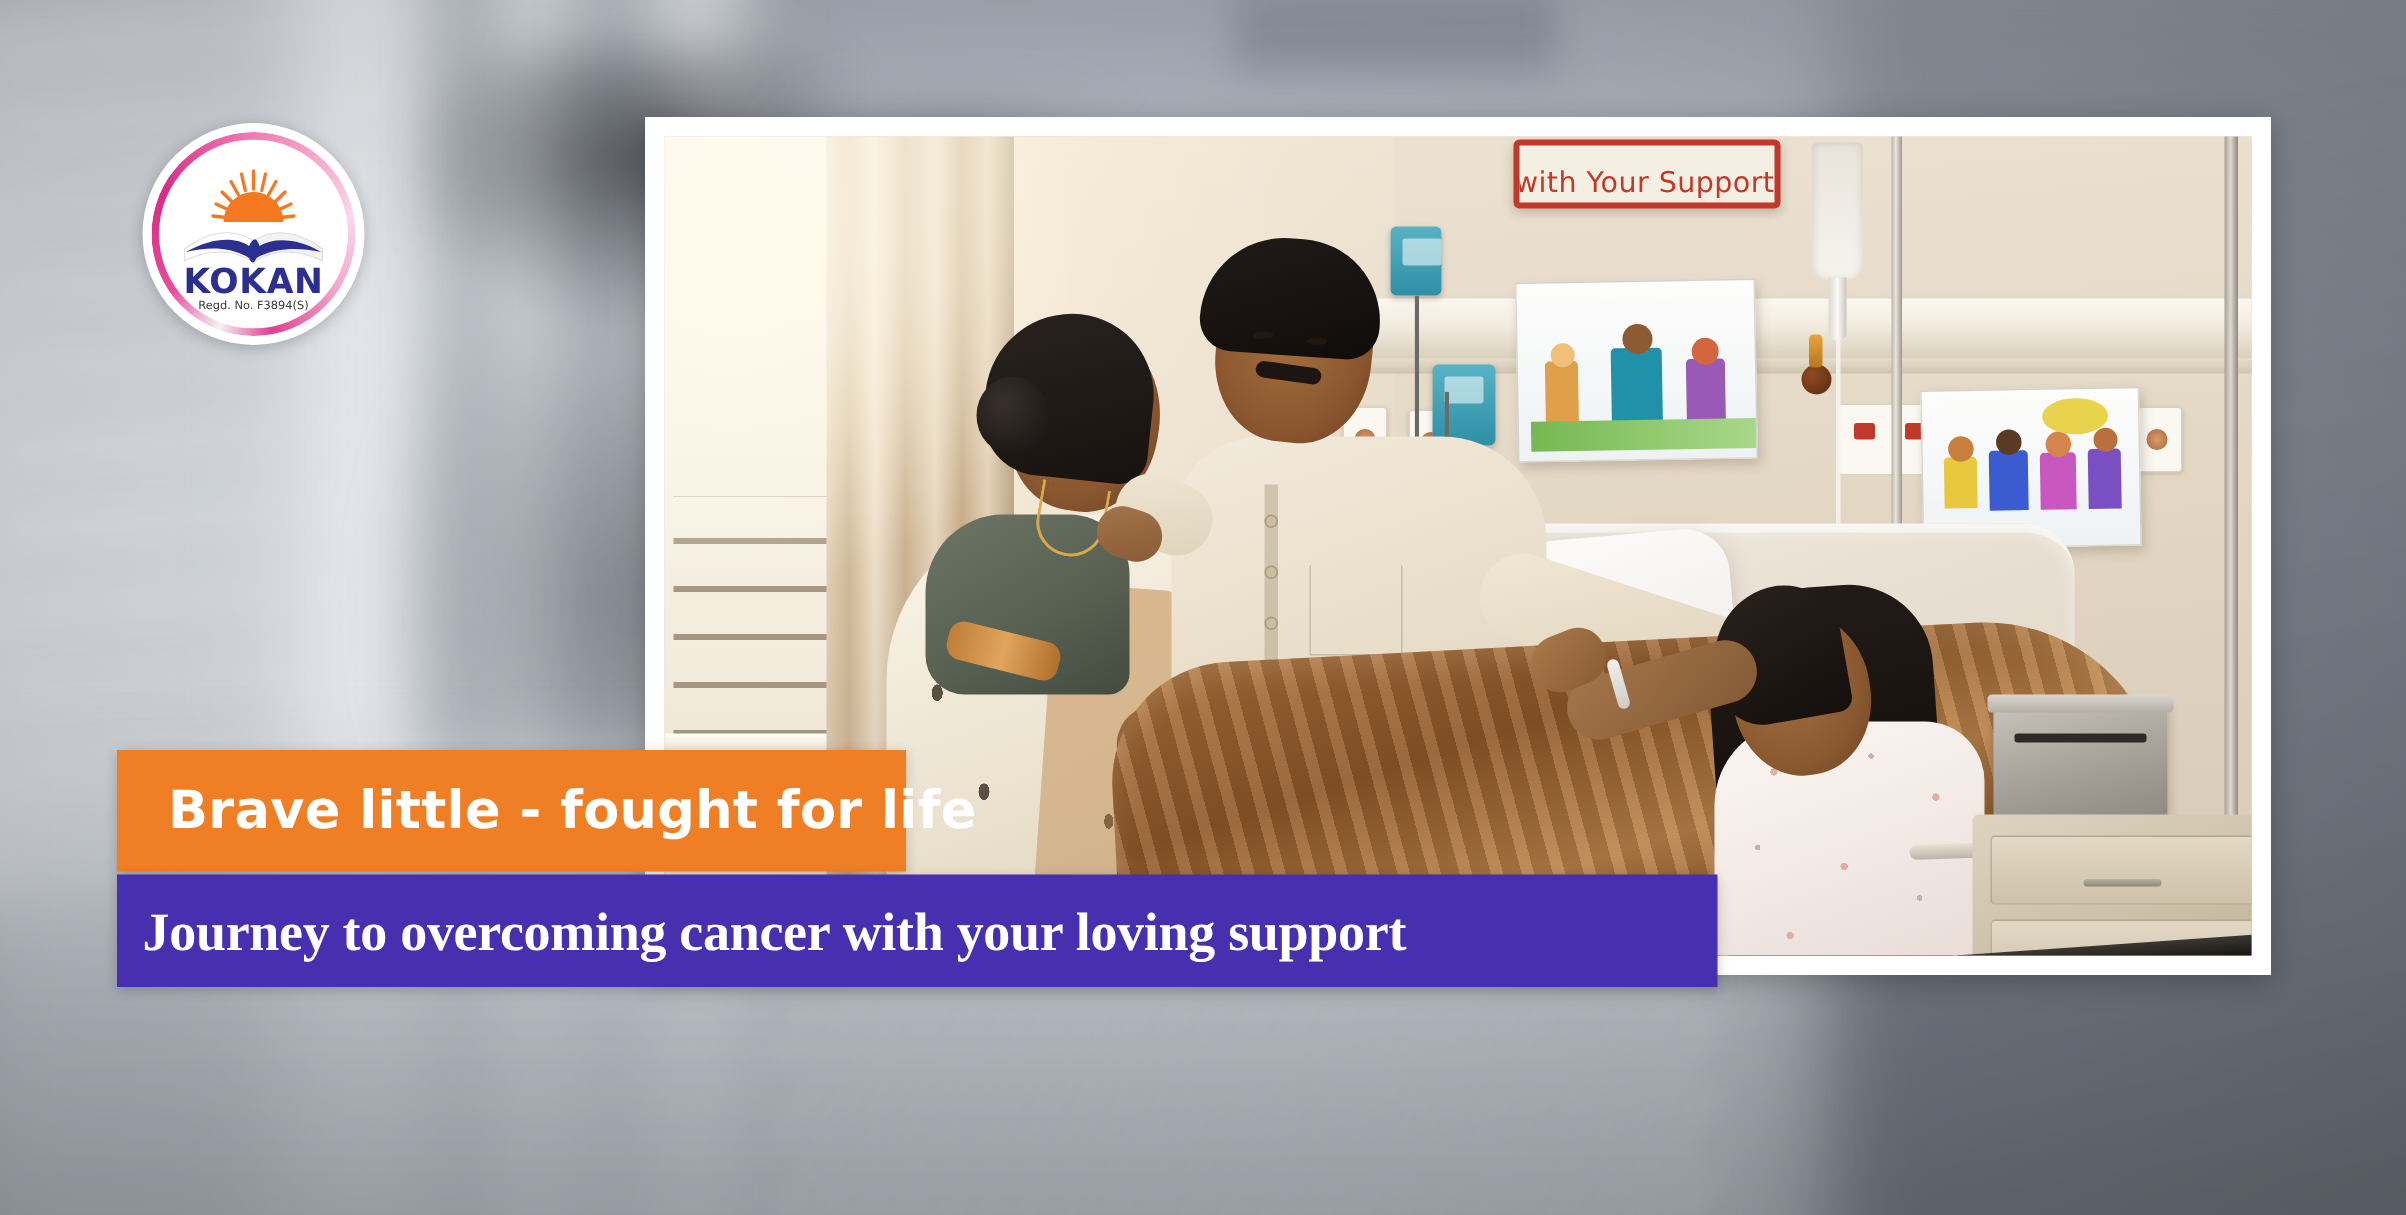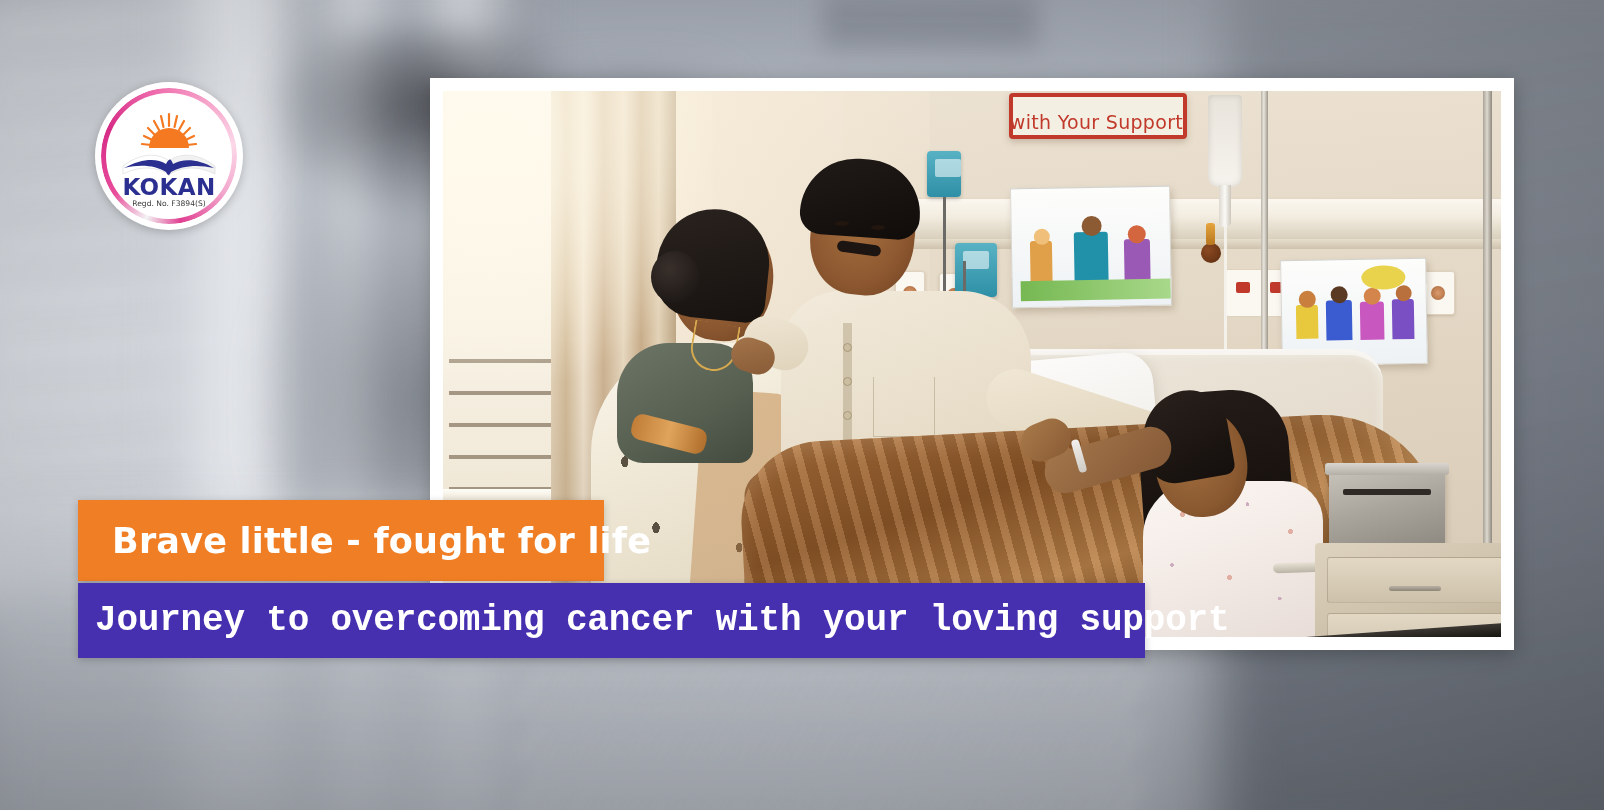--- a/index.html
+++ b/index.html
@@ -625,21 +625,21 @@
     display: flex; align-items: center;
     padding-left: 17px;
     box-shadow: 0 2px 8px rgba(0,0,0,.2);
   }
   .banner-purple span {
     color: #ffffff;
     font-size: 36px;
     font-weight: bold;
     letter-spacing: -.2px;
     white-space: nowrap;
-    font-family: Liberation Mono, monospace;
+    font-family: Liberation Serif, serif;
   }
 </style>
 </head>
 <body>
 
 <div id="poster">
 
   <div class="bg-layer">
     <div class="bg-base"></div>
     <div class="bg-window"></div>

